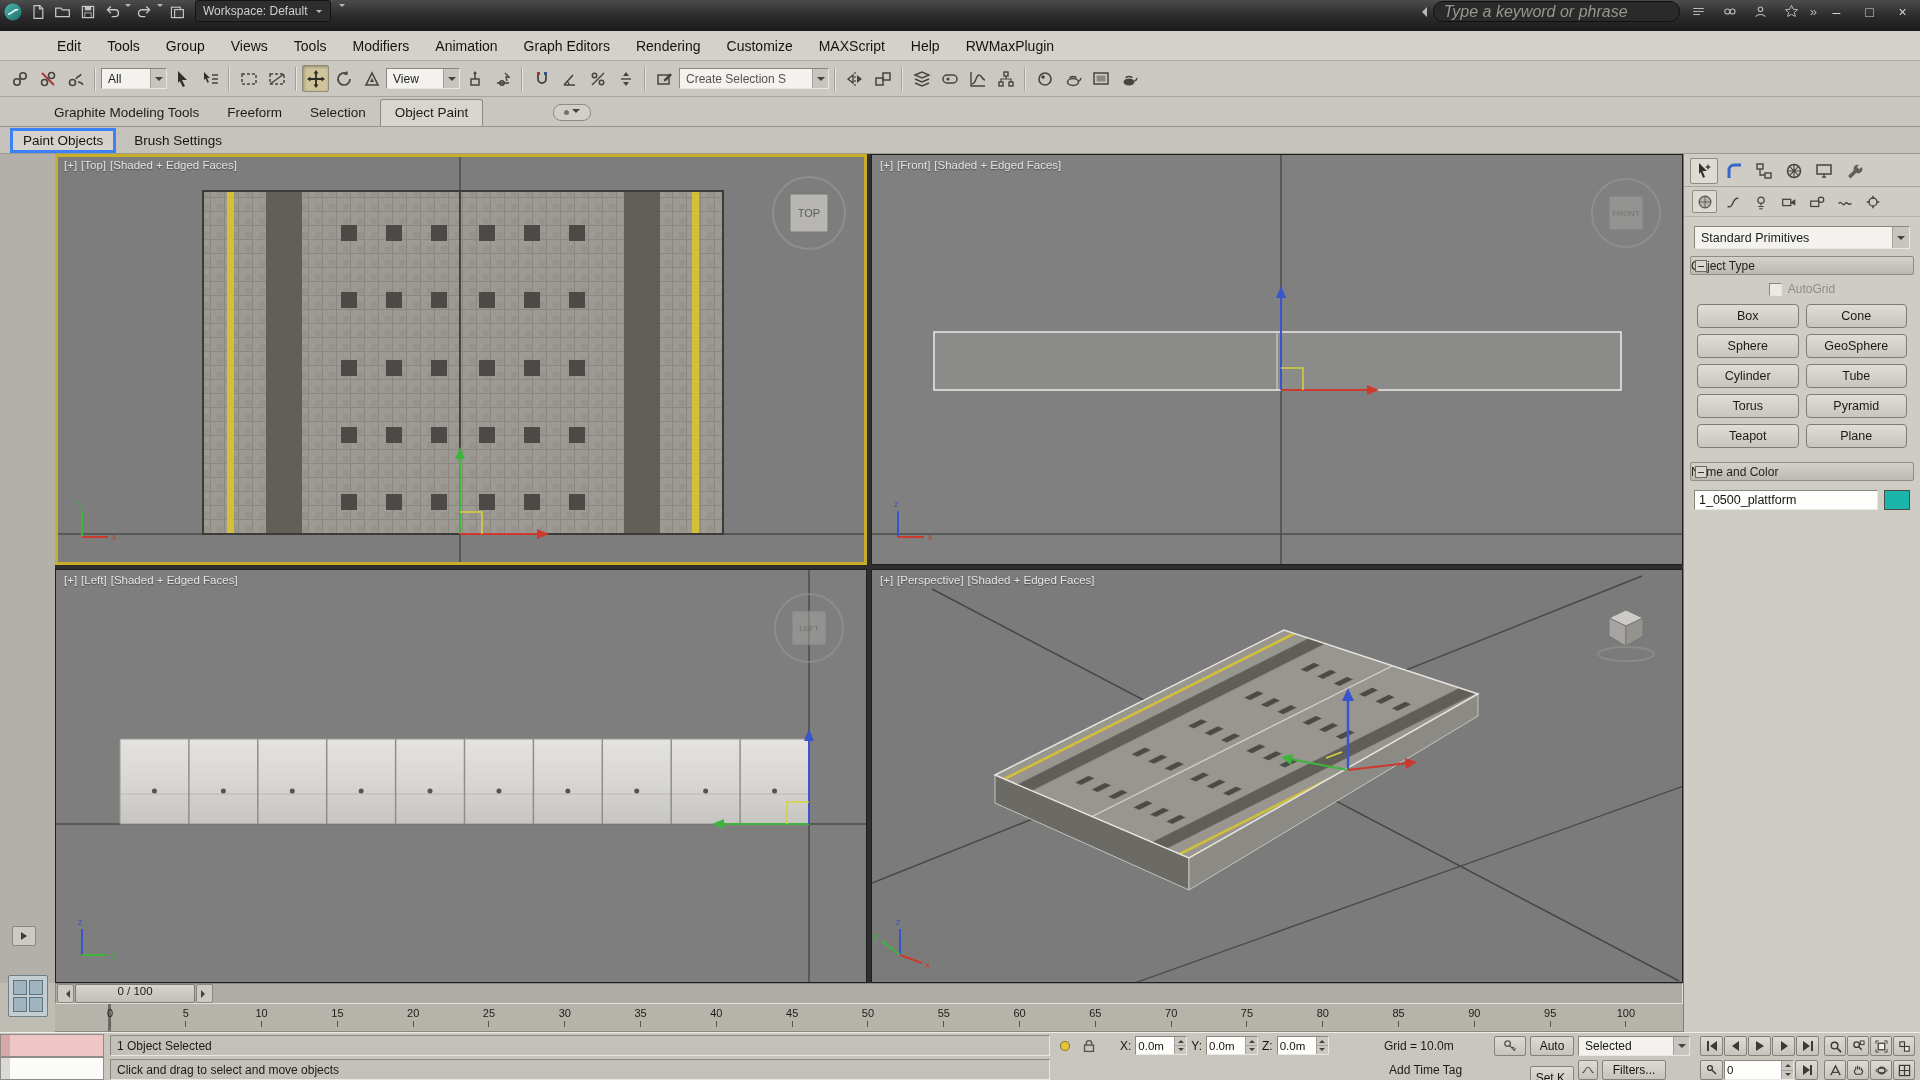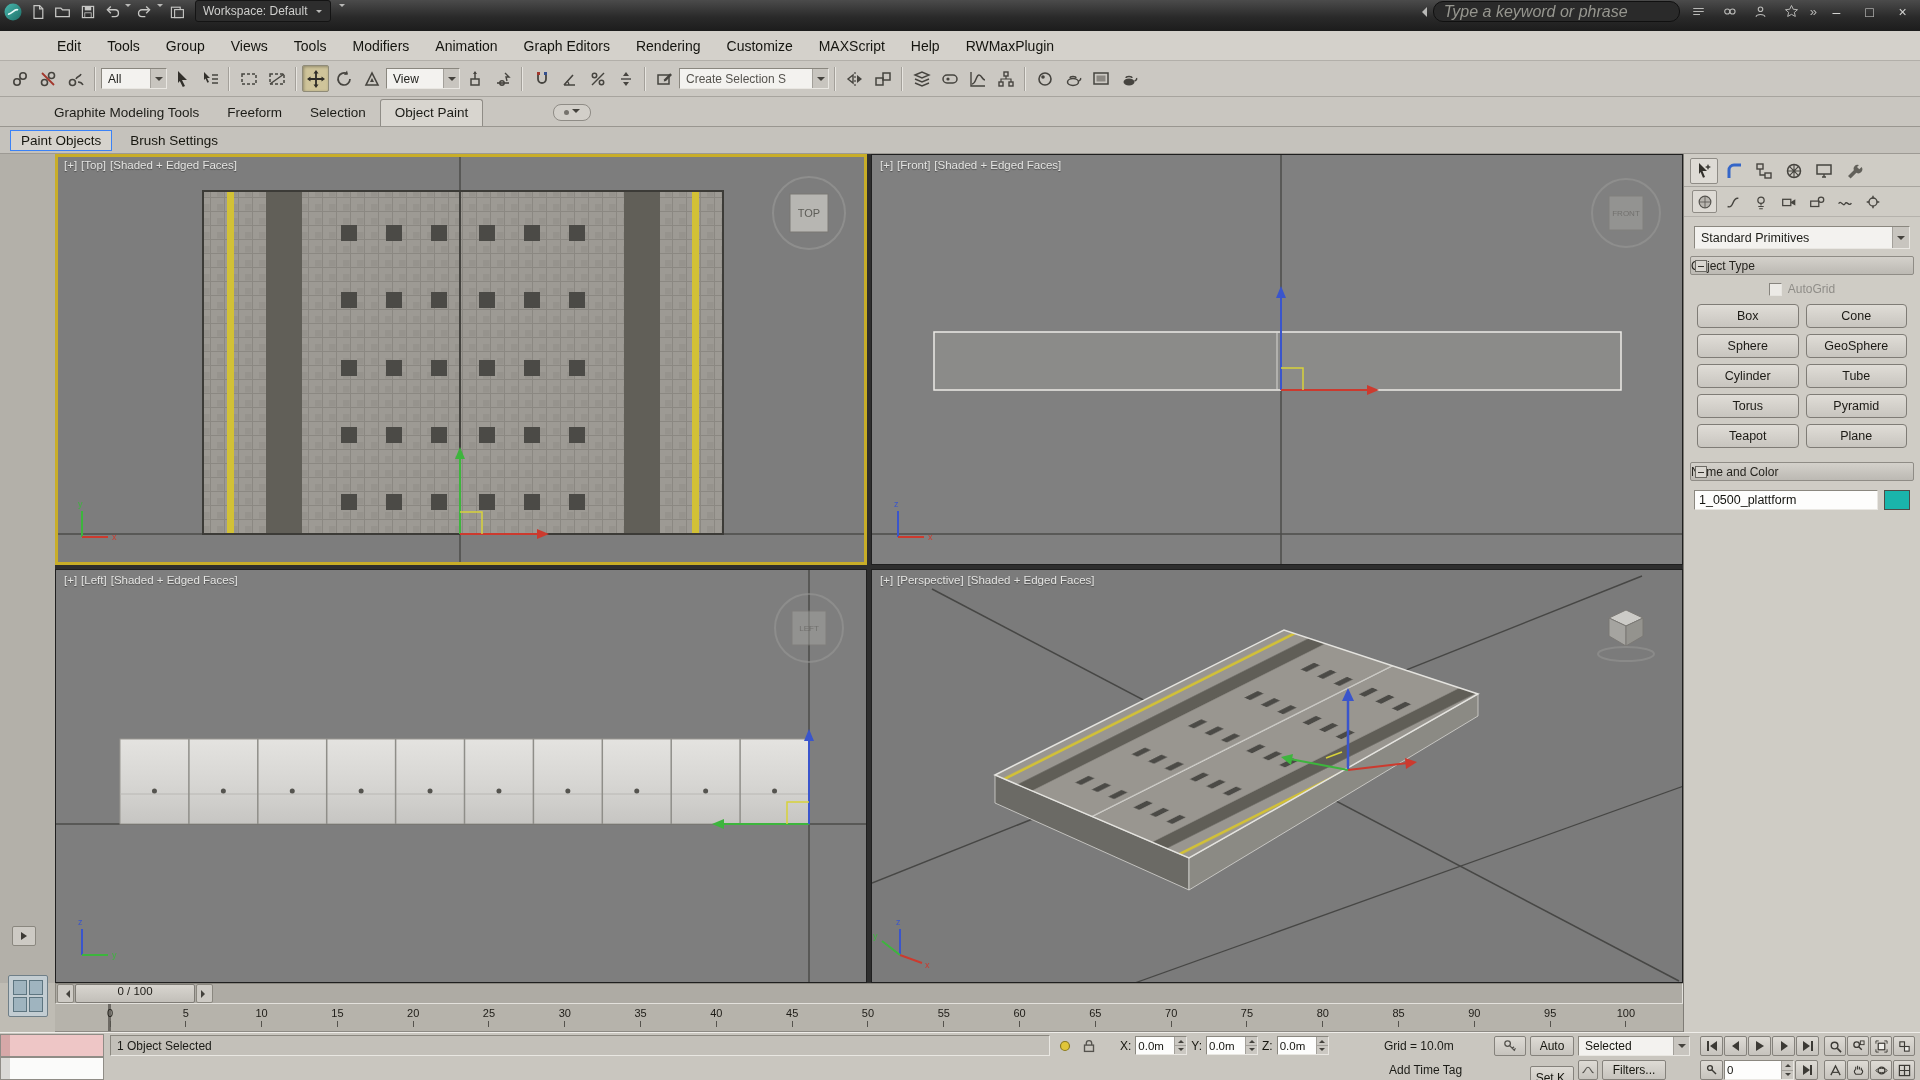--- a/index.html
+++ b/index.html
@@ -43,21 +43,21 @@
     border-bottom:1px solid #999690;display:flex;align-items:flex-end;padding-left:40px;box-sizing:border-box;}
   .rtab{font-size:13.5px;color:#1c1c17;padding:5px 14px;line-height:16px;}
   .rtab.active{background:#d8d5cf;border:1px solid #8f8c86;border-bottom:none;border-radius:3px 3px 0 0;}
   .ribbon-pill{width:36px;height:15px;border:1px solid #8f8c86;border-radius:8px;background:#d2cfc9;
     display:flex;align-items:center;justify-content:center;gap:3px;margin:0 0 5px 70px;}
   .ribbon-pill i{width:5px;height:5px;border-radius:50%;background:#76736d;display:block}
   
   #subtabs{position:absolute;left:0;top:127px;width:1920px;height:27px;background:#c5c2bc;
     border-bottom:1px solid #9d9a94;display:flex;align-items:center;padding-left:10px;box-sizing:border-box;gap:8px;}
   .stab{font-size:13.5px;color:#16160f;padding:2px 10px;}
-  .stab.active{background:#d6d3cd;border:1px solid #3b82f6;text-align:right;}
+  .stab.active{background:#d6d3cd;border:3px solid #3b82f6;text-align:right;}
   
   #workarea{position:absolute;left:0;top:154px;width:1920px;height:829px;background:#b3b0a9;}
   #viewport-grid{position:absolute;left:55px;top:0;width:1628px;height:829px;background:#2e2e2e;}
   .viewport{position:absolute;border:1px solid #1f1f1f;box-sizing:border-box;overflow:hidden;background:#7d7d7d;}
   .viewport.active{outline:3px solid #c8ad28;outline-offset:-3px;}
   .vp-label{position:absolute;left:8px;top:4px;display:flex;gap:4px;font-size:11.5px;color:#e4e4e2;
     text-shadow:0 1px 1px rgba(0,0,0,.4);}
   .vp-top{left:0;top:0;width:812px;height:411px;}
   .vp-front{left:816px;top:0;width:812px;height:411px;}
   .vp-left{left:0;top:415px;width:812px;height:414px;}
@@ -970,20 +970,23 @@
   <div class="listener-row" style="top:1px;background:#eec6c6">
     <span class="grip" style="background:#d6a8a8"></span>
   </div>
   <div class="listener-row" style="top:24px;background:#fbfbfa">
     <span class="grip" style="background:#dad9d6"></span>
   </div>
 
   <div class="sunken abs" style="left:110px;top:2px;width:940px;height:21px">
     <span>1 Object Selected</span>
   </div>
+  <div class="sunken abs" style="left:110px;top:26px;width:940px;height:21px">
+    <span>Click and drag to select and move objects</span>
+  </div>
 
   <span class="abs" style="left:1056px;top:4px">
     <svg width="18" height="18" viewBox="0 0 20 20">
         <circle cx="10" cy="10" r="5" fill="#e0c53a" stroke="#8a7a20" stroke-width="1.3"></circle>
       </svg>
   </span>
   <span class="abs" style="left:1080px;top:4px">
     <svg width="18" height="18" viewBox="0 0 20 20">
         <rect x="5" y="9" width="10" height="7" fill="none" stroke="#55534e" stroke-width="1.5"></rect>
         <path d="M7 9V7a3 3 0 0 1 6 0v2" fill="none" stroke="#55534e" stroke-width="1.5"></path>

